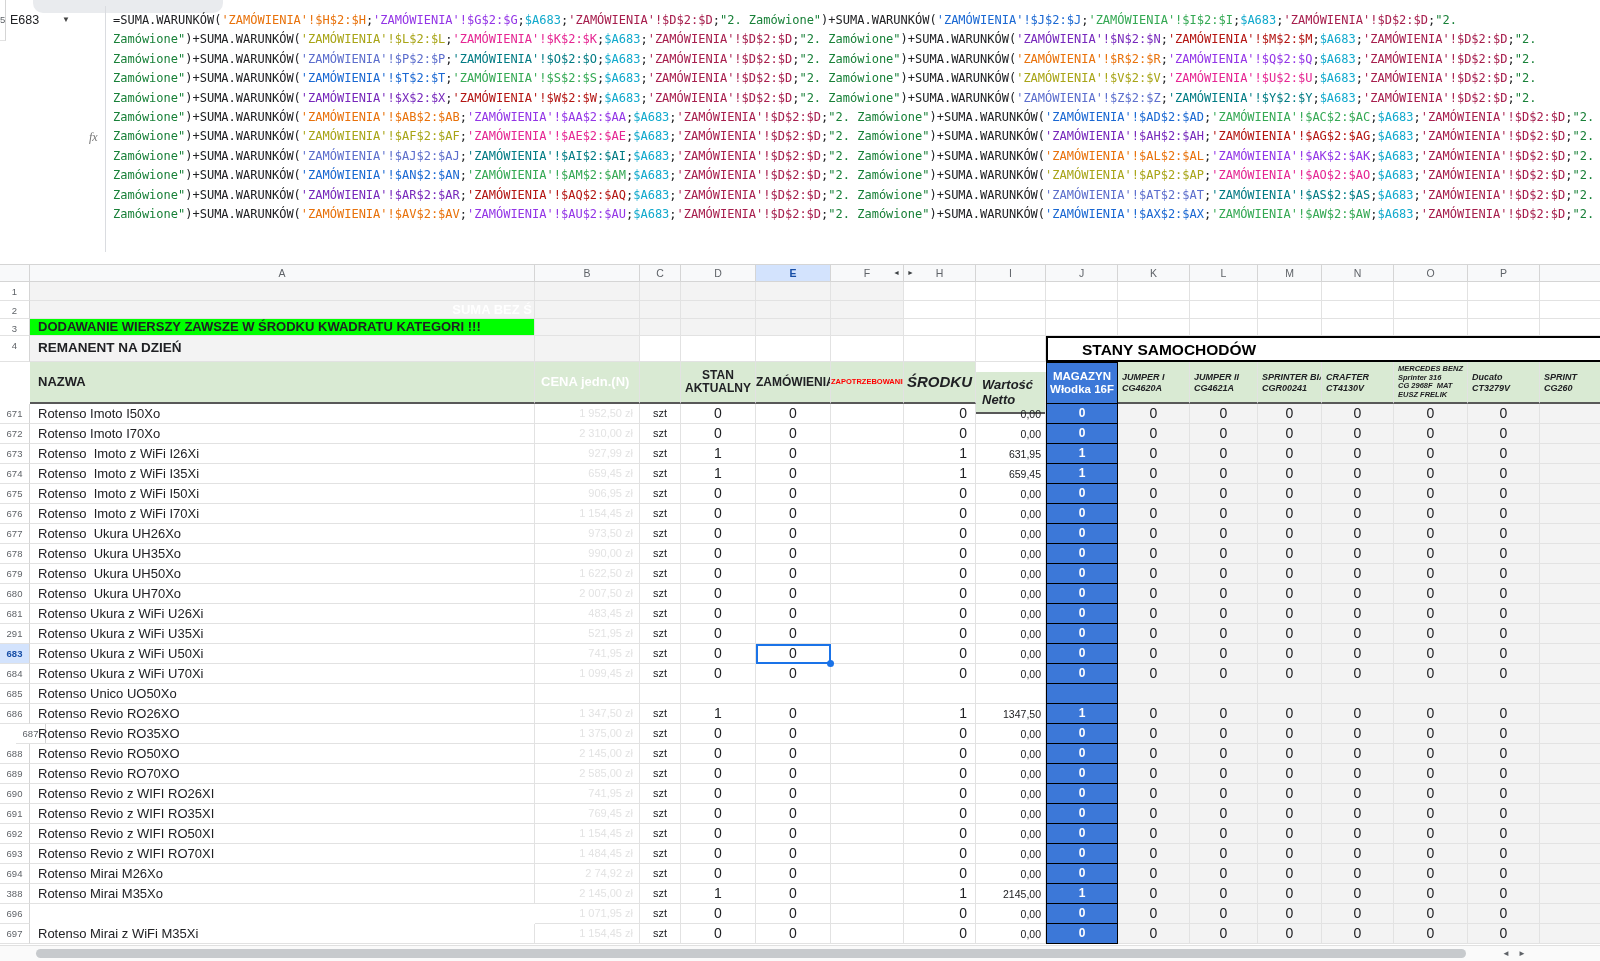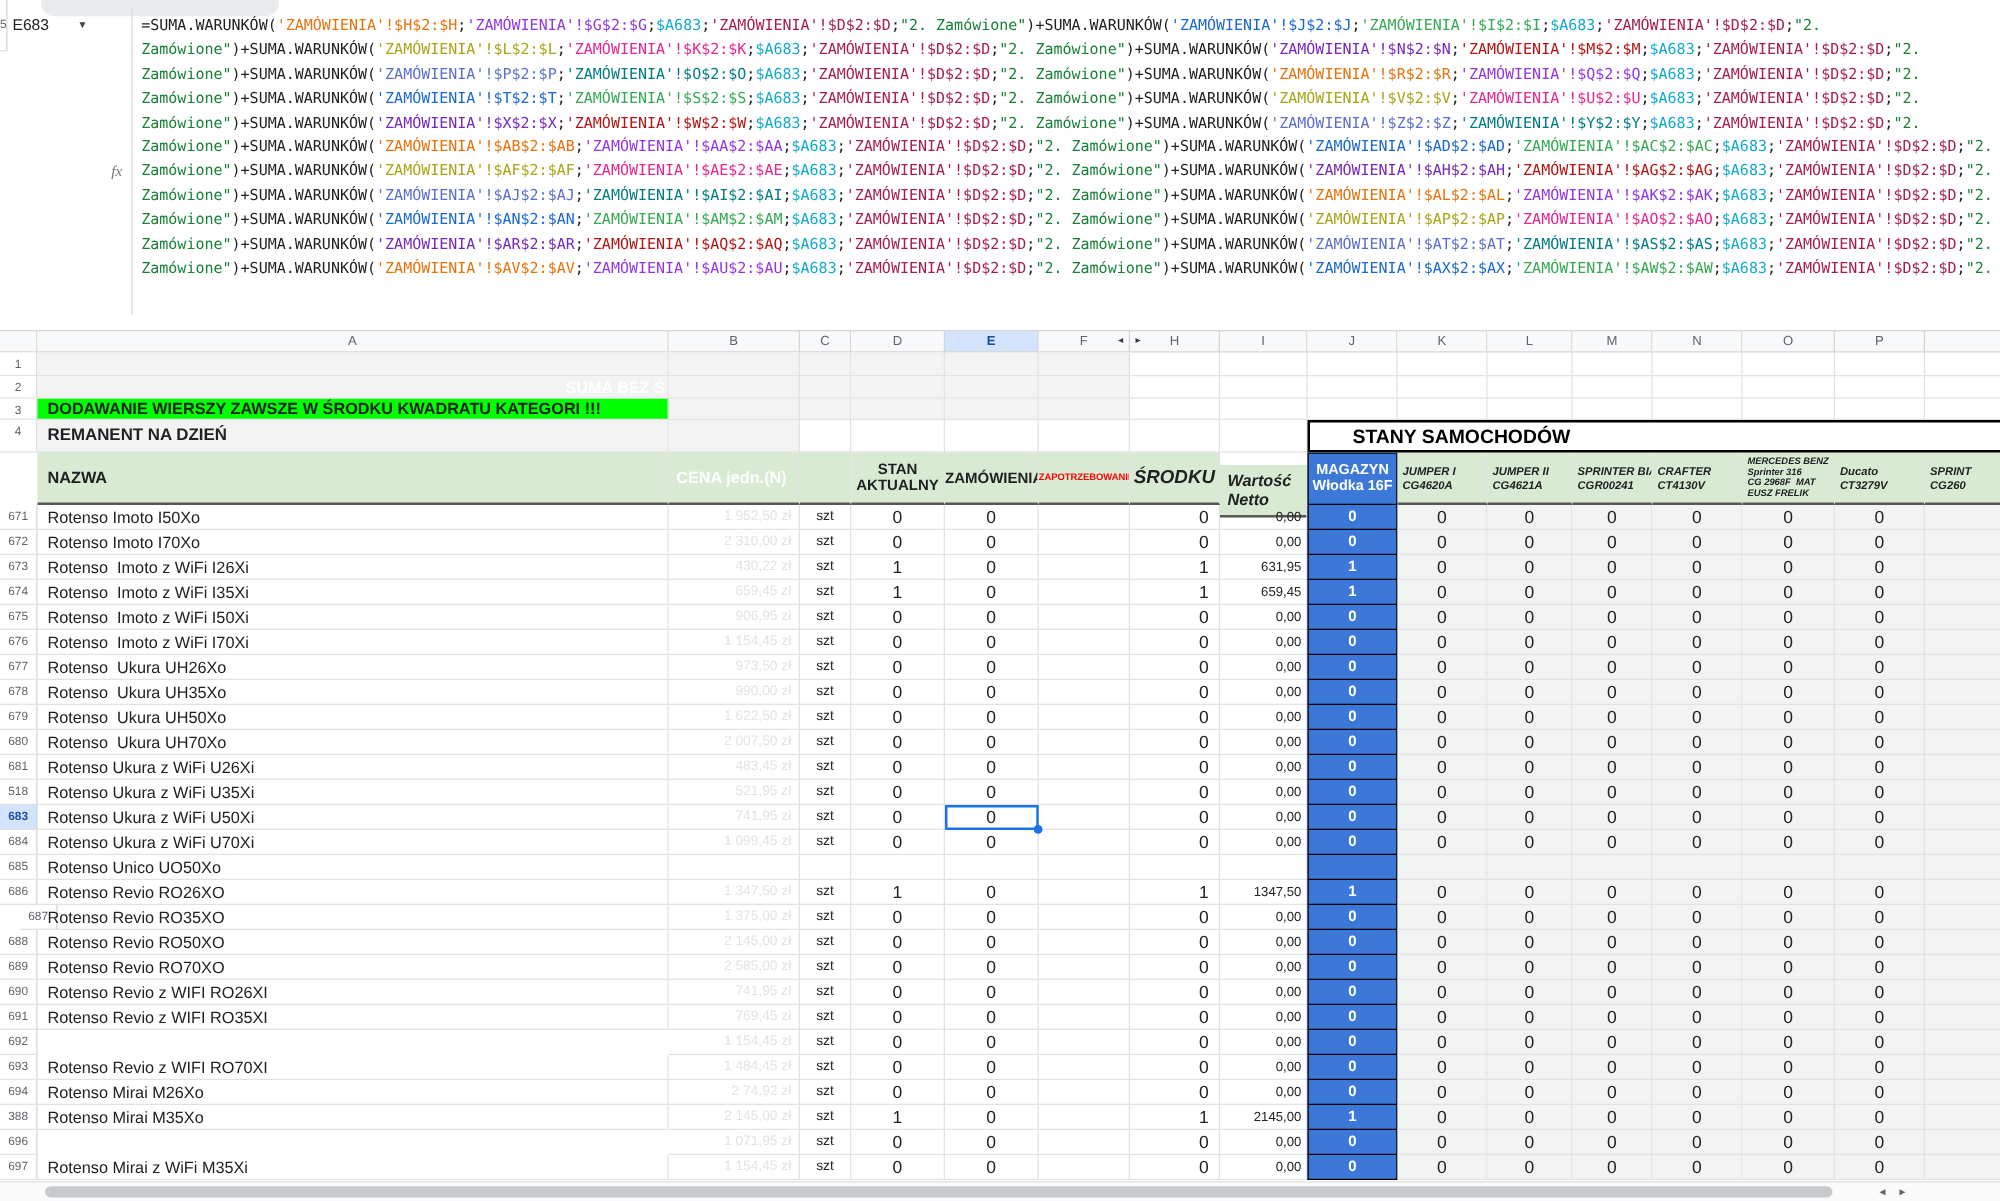--- a/index.html
+++ b/index.html
@@ -235,21 +235,21 @@
       <div class="cell cmag" style="left:1046px;top:424px;width:72px;height:20px">0</div>
       <div class="cell cveh" style="left:1118px;top:424px;width:72px;height:20px">0</div>
       <div class="cell cveh" style="left:1190px;top:424px;width:68px;height:20px">0</div>
       <div class="cell cveh" style="left:1258px;top:424px;width:64px;height:20px">0</div>
       <div class="cell cveh" style="left:1322px;top:424px;width:72px;height:20px">0</div>
       <div class="cell cveh" style="left:1394px;top:424px;width:74px;height:20px">0</div>
       <div class="cell cveh" style="left:1468px;top:424px;width:72px;height:20px">0</div>
       <div class="cell cveh" style="left:1540px;top:424px;width:61px;height:20px"></div>
       <div class="cell rnum" style="left:0px;top:444px;width:30px;height:20px">673</div>
       <div class="cell cname" style="left:30px;top:444px;width:505px;height:20px">Rotenso  Imoto z WiFi I26Xi</div>
-      <div class="cell cprice" style="left:535px;top:444px;width:105px;height:20px">430,22 zł</div>
+      <div class="cell cprice" style="left:535px;top:444px;width:105px;height:20px">927,99 zł</div>
       <div class="cell cunit" style="left:640px;top:444px;width:41px;height:20px">szt</div>
       <div class="cell cnum greenbg" style="left:681px;top:444px;width:75px;height:20px">1</div>
       <div class="cell cnum" style="left:756px;top:444px;width:75px;height:20px">0</div>
       <div class="cell " style="left:831px;top:444px;width:73px;height:20px"></div>
       <div class="cell crozn" style="left:904px;top:444px;width:72px;height:20px">1</div>
       <div class="cell cnetto" style="left:976px;top:444px;width:70px;height:20px">631,95</div>
       <div class="cell cmag" style="left:1046px;top:444px;width:72px;height:20px">1</div>
       <div class="cell cveh" style="left:1118px;top:444px;width:72px;height:20px">0</div>
       <div class="cell cveh" style="left:1190px;top:444px;width:68px;height:20px">0</div>
       <div class="cell cveh" style="left:1258px;top:444px;width:64px;height:20px">0</div>
@@ -386,21 +386,21 @@
       <div class="cell crozn" style="left:904px;top:604px;width:72px;height:20px">0</div>
       <div class="cell cnetto" style="left:976px;top:604px;width:70px;height:20px">0,00</div>
       <div class="cell cmag" style="left:1046px;top:604px;width:72px;height:20px">0</div>
       <div class="cell cveh" style="left:1118px;top:604px;width:72px;height:20px">0</div>
       <div class="cell cveh" style="left:1190px;top:604px;width:68px;height:20px">0</div>
       <div class="cell cveh" style="left:1258px;top:604px;width:64px;height:20px">0</div>
       <div class="cell cveh" style="left:1322px;top:604px;width:72px;height:20px">0</div>
       <div class="cell cveh" style="left:1394px;top:604px;width:74px;height:20px">0</div>
       <div class="cell cveh" style="left:1468px;top:604px;width:72px;height:20px">0</div>
       <div class="cell cveh" style="left:1540px;top:604px;width:61px;height:20px"></div>
-      <div class="cell rnum" style="left:0px;top:624px;width:30px;height:20px">518</div>
+      <div class="cell rnum" style="left:0px;top:624px;width:30px;height:20px">291</div>
       <div class="cell cname" style="left:30px;top:624px;width:505px;height:20px">Rotenso Ukura z WiFi U35Xi</div>
       <div class="cell cprice" style="left:535px;top:624px;width:105px;height:20px">521,95 zł</div>
       <div class="cell cunit" style="left:640px;top:624px;width:41px;height:20px">szt</div>
       <div class="cell cnum" style="left:681px;top:624px;width:75px;height:20px">0</div>
       <div class="cell cnum" style="left:756px;top:624px;width:75px;height:20px">0</div>
       <div class="cell " style="left:831px;top:624px;width:73px;height:20px"></div>
       <div class="cell crozn" style="left:904px;top:624px;width:72px;height:20px">0</div>
       <div class="cell cnetto" style="left:976px;top:624px;width:70px;height:20px">0,00</div>
       <div class="cell cmag" style="left:1046px;top:624px;width:72px;height:20px">0</div>
       <div class="cell cveh" style="left:1118px;top:624px;width:72px;height:20px">0</div>
@@ -557,20 +557,21 @@
       <div class="cell cnetto" style="left:976px;top:804px;width:70px;height:20px">0,00</div>
       <div class="cell cmag" style="left:1046px;top:804px;width:72px;height:20px">0</div>
       <div class="cell cveh" style="left:1118px;top:804px;width:72px;height:20px">0</div>
       <div class="cell cveh" style="left:1190px;top:804px;width:68px;height:20px">0</div>
       <div class="cell cveh" style="left:1258px;top:804px;width:64px;height:20px">0</div>
       <div class="cell cveh" style="left:1322px;top:804px;width:72px;height:20px">0</div>
       <div class="cell cveh" style="left:1394px;top:804px;width:74px;height:20px">0</div>
       <div class="cell cveh" style="left:1468px;top:804px;width:72px;height:20px">0</div>
       <div class="cell cveh" style="left:1540px;top:804px;width:61px;height:20px"></div>
       <div class="cell rnum" style="left:0px;top:824px;width:30px;height:20px">692</div>
+      <div class="cell cname" style="left:30px;top:824px;width:505px;height:20px">Rotenso Revio z WIFI RO50XI</div>
       <div class="cell cprice" style="left:535px;top:824px;width:105px;height:20px">1 154,45 zł</div>
       <div class="cell cunit" style="left:640px;top:824px;width:41px;height:20px">szt</div>
       <div class="cell cnum" style="left:681px;top:824px;width:75px;height:20px">0</div>
       <div class="cell cnum" style="left:756px;top:824px;width:75px;height:20px">0</div>
       <div class="cell " style="left:831px;top:824px;width:73px;height:20px"></div>
       <div class="cell crozn" style="left:904px;top:824px;width:72px;height:20px">0</div>
       <div class="cell cnetto" style="left:976px;top:824px;width:70px;height:20px">0,00</div>
       <div class="cell cmag" style="left:1046px;top:824px;width:72px;height:20px">0</div>
       <div class="cell cveh" style="left:1118px;top:824px;width:72px;height:20px">0</div>
       <div class="cell cveh" style="left:1190px;top:824px;width:68px;height:20px">0</div>

